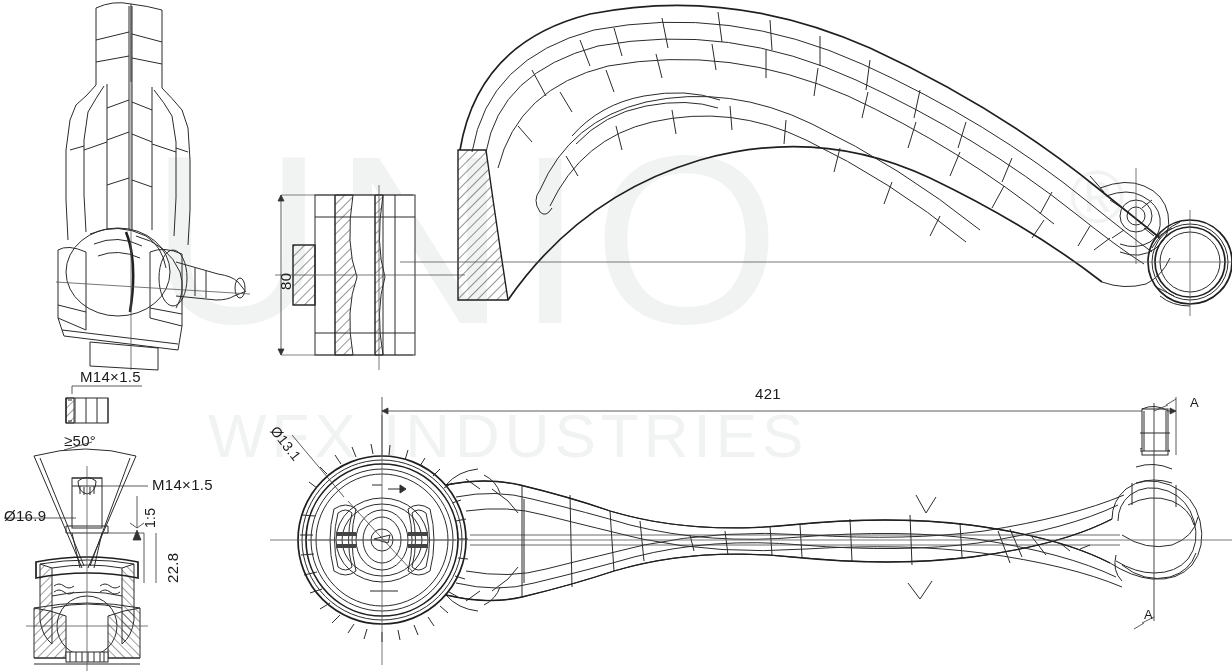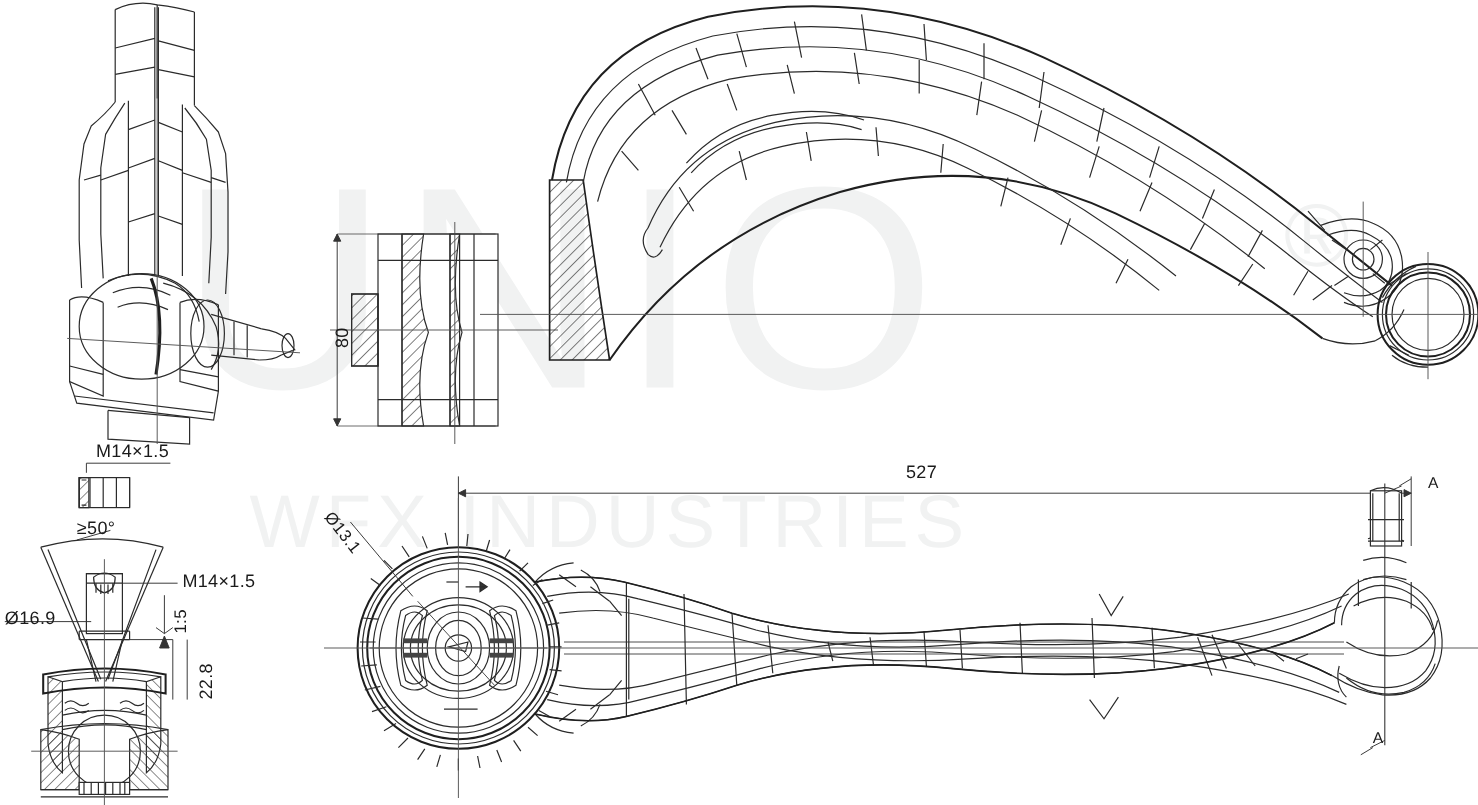--- a/index.html
+++ b/index.html
@@ -408,19 +408,19 @@
         <path d="M896 20 L906 14 M874 238 L864 244"></path>
       </g>
 
       <g class="ctr">
         <path d="M0 155 L962 155"></path>
         <path d="M112 30 L112 280"></path>
         <path d="M38 155 L186 155"></path>
       </g>
     </svg>
 
-    <div class="dtx" style="left:485px;top:0px;">527</div>
+    <div class="dtx" style="left:485px;top:0px;">421</div>
     <div class="dtx sm" style="left:10px;top:38px;transform:rotate(52deg);transform-origin:0 0;">Ø13.1</div>
     <div class="sec" style="left:920px;top:10px;">A</div>
     <div class="sec" style="left:874px;top:222px;">A</div>
   </div>
 
 </div>
 
 </body></html>

